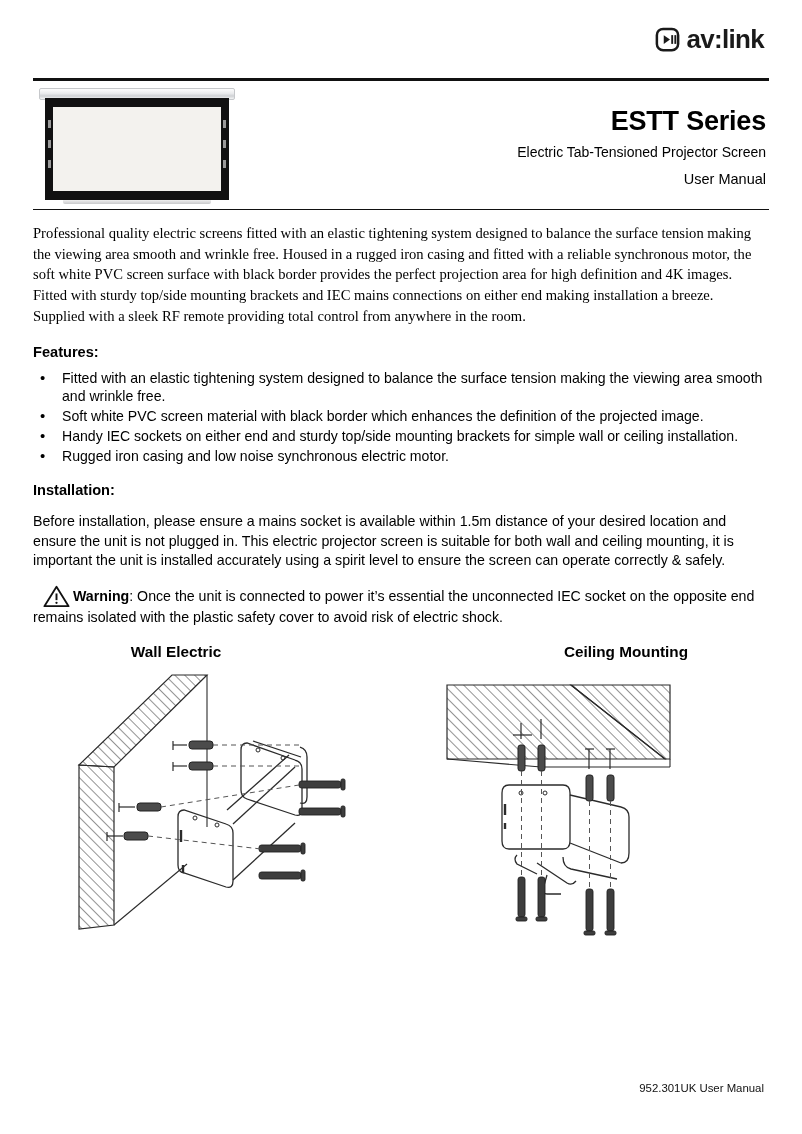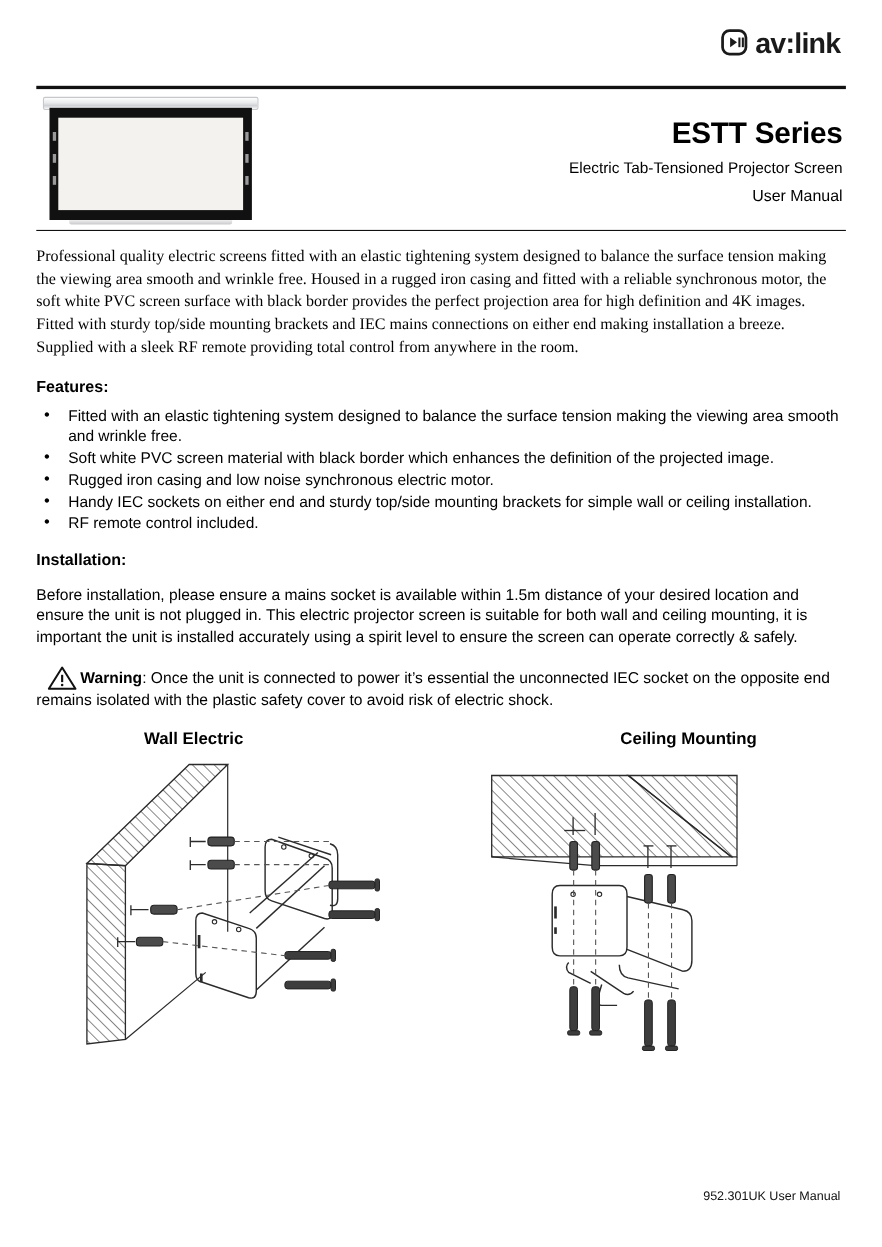--- a/index.html
+++ b/index.html
@@ -26,21 +26,21 @@
   
   .brand-row {
     display: flex;
     justify-content: flex-end;
     align-items: center;
     height: 78px;
     padding-right: 5px;
   }
   .brand {
     display: flex;
-    align-items: flex-start;
+    align-items: flex-end;
     gap: 7px;
   }
   .brand-mark {
     width: 25px;
     height: 25px;
     flex: 0 0 auto;
   }
   .brand-name {
     font-size: 26px;
     font-weight: bold;
@@ -296,23 +296,22 @@
 
   <hr class="rule-thin">
 
   <p class="intro">Professional quality electric screens fitted with an elastic tightening system designed to balance the surface tension making the viewing area smooth and wrinkle free. Housed in a rugged iron casing and fitted with a reliable synchronous motor, the soft white PVC screen surface with black border provides the perfect projection area for high definition and 4K images. Fitted with sturdy top/side mounting brackets and IEC mains connections on either end making installation a breeze. Supplied with a sleek RF remote providing total control from anywhere in the room.</p>
 
 
   <div class="section-heading">Features:</div>
   <ul class="bullets">
     <li>Fitted with an elastic tightening system designed to balance the surface tension making the viewing area smooth and wrinkle free.</li>
     <li>Soft white PVC screen material with black border which enhances the definition of the projected image.</li>
+    <li>Handy IEC sockets on either end and sturdy top/side mounting brackets for simple wall or ceiling installation.</li>
     <li>Rugged iron casing and low noise synchronous electric motor.</li>
-    <li>Handy IEC sockets on either end and sturdy top/side mounting brackets for simple wall or ceiling installation.</li>
-    <li>RF remote control included.</li>
   </ul>
 
   <div class="section-heading">Installation:</div>
   <p class="para">Before installation, please ensure a mains socket is available within 1.5m distance of your desired location and ensure the unit is not plugged in. This electric projector screen is suitable for both wall and ceiling mounting, it is important the unit is installed accurately using a spirit level to ensure the screen can operate correctly &amp; safely.</p>
 
   <p class="warn-para"><span class="warn-icon"><svg viewBox="0 0 44 38" width="27" height="23" aria-hidden="true">
           <path d="M22 3 L42 35 L2 35 Z" fill="none" stroke="#111111" stroke-width="3" stroke-linejoin="round"></path>
           <rect x="20.4" y="14" width="3.2" height="11" fill="#111111"></rect>
           <circle cx="22" cy="29.4" r="1.9" fill="#111111"></circle>
         </svg></span><span class="bold">Warning</span><span>: Once the unit is connected to power it’s essential the unconnected IEC socket on the opposite end remains isolated with the plastic safety cover to avoid risk of electric shock.</span></p>

